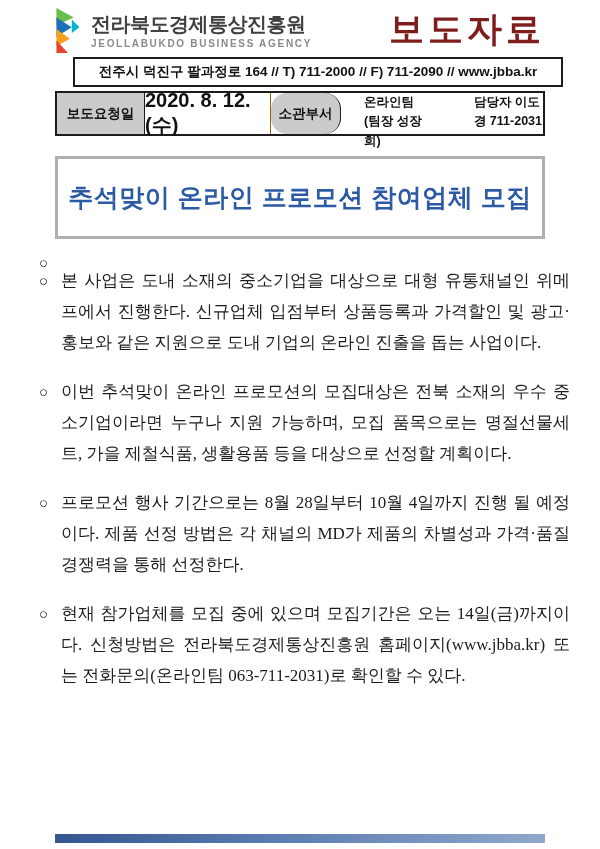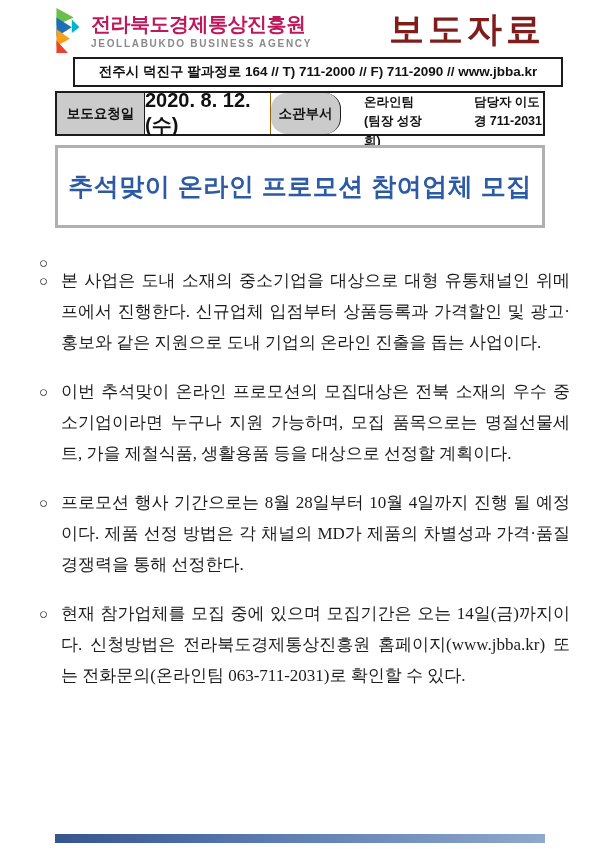--- a/index.html
+++ b/index.html
@@ -7,21 +7,21 @@
   .page {
     position:relative; width:600px; height:849px; background:#ffffff;
     font-family:"Liberation Sans", sans-serif; overflow:hidden;
   }
 
   
   .header { position:absolute; top:8px; left:50px; width:495px;
     display:flex; justify-content:space-between; align-items:flex-start; }
   .logo { display:flex; align-items:center; gap:7px; }
   .logo svg { display:block; }
-  .org-name { font-size:20px; font-weight:700; color:#be185d; letter-spacing:-0.5px; line-height:1.1; }
+  .org-name { font-size:20px; font-weight:700; color:#404040; letter-spacing:-0.5px; line-height:1.1; }
   .org-name-en { font-size:10px; font-weight:700; color:#8a8a8a; letter-spacing:1.7px; margin-top:3px; }
   .doc-type { font-size:35px; font-weight:900; color:#7f1d1d; letter-spacing:4px; line-height:42px; }
 
   
   .contact-bar { position:absolute; top:57px; left:55px; width:490px; height:30px;
     border:2px solid #1c1c1c; display:flex; align-items:center; justify-content:center;
     font-size:13.5px; font-weight:700; color:#111;margin-left:18px; }
 
   
   .info-table { position:absolute; top:91px; left:55px; width:490px; height:45px;
@@ -29,21 +29,21 @@
   .cell { display:flex; align-items:center; justify-content:center;
     font-size:13.5px; font-weight:700; color:#111; }
   .cell.gray { background:#cbcbcb; }
   .c1 { width:88px; border-right:1px solid #1c1c1c; }
   .c2 { width:126px; border-right:1px solid #a16207; font-size:20px; }
   .c3 { width:70px; border-right:1px solid #1c1c1c;border-radius:16px; }
   .c4 { flex:1; flex-direction:row; align-items:flex-start; justify-content:center;
     padding-left:23px; font-size:12.5px; line-height:1.55;gap:44px; }
 
   
-  .title-box { position:absolute; top:145px; left:55px; width:490px; height:83px;
+  .title-box { position:absolute; top:156px; left:55px; width:490px; height:83px;
     border:3px solid #b0b0b0; display:flex; align-items:center; justify-content:center; }
   .press-title { font-size:25px; font-weight:800; color:#2d5aa5; letter-spacing:0.5px; }
 
   
   .body-text { position:absolute; top:247px; left:39px; width:531px;
     font-family:"Liberation Serif", serif; color:#1c1c1c; }
   .para { position:relative; padding-left:22px; font-size:17px; line-height:31px;
     text-align:justify; margin-bottom:18px; }
   .bullet { position:absolute; left:0; top:0; font-size:15px; line-height:31px;
     font-family:"Liberation Sans", sans-serif; }

